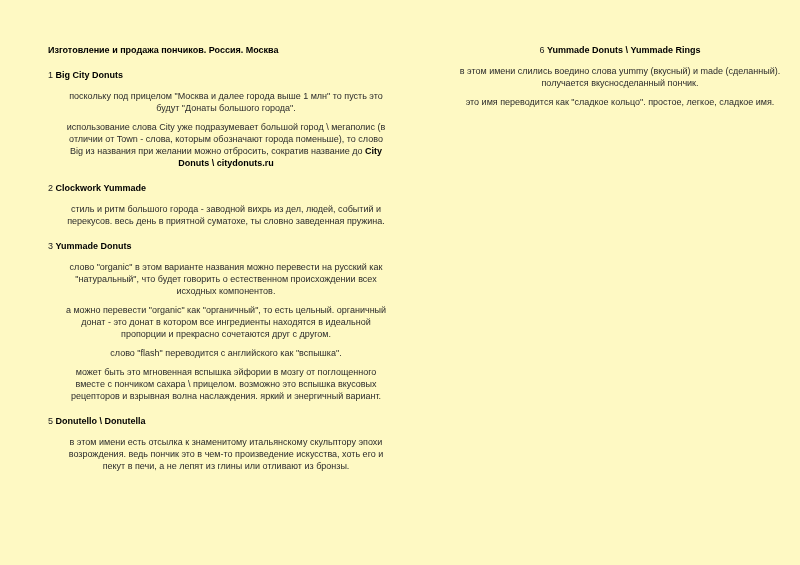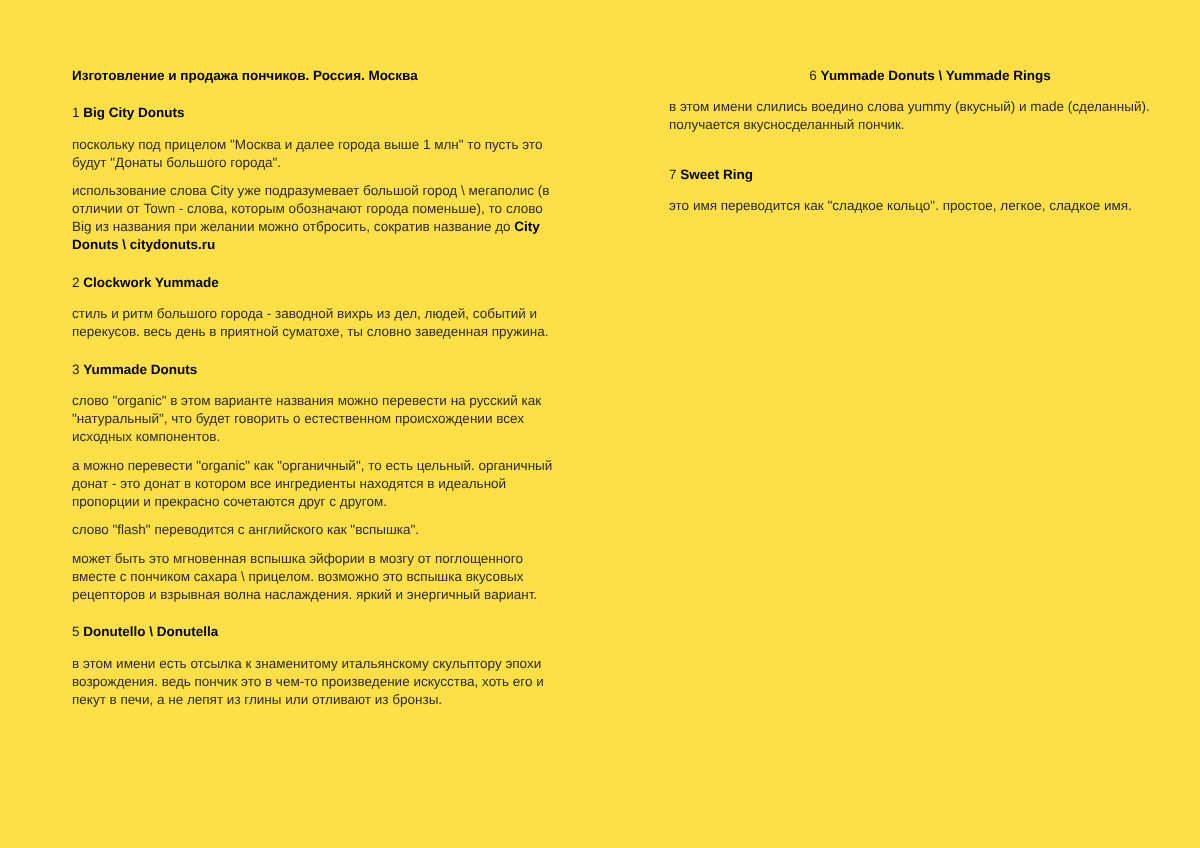--- a/index.html
+++ b/index.html
@@ -13,21 +13,21 @@
     position: relative;
     overflow: hidden;
     font-family: "Liberation Sans", "DejaVu Sans", sans-serif;
     font-size: 9px;
     line-height: 12px;
     color: #2b2b2b;
   }
   .page {
     position: absolute;
     inset: 0;
-    background: #fde047;
+    background: #fef9c3;
   }
   .column {
     position: absolute;
     top: 44px;
   }
   .column-left  { left: 48px;  width: 356px; }
   .column-right { left: 446px; width: 348px; }
 
   .doc-title {
     font-weight: bold;
@@ -43,20 +43,21 @@
   }
   .sec-num { font-weight: normal; color: #222222; }
   .sec-name { font-weight: bold; }
   .column > .section:first-child > .section-heading { margin-top: 0; text-align: center; }
   
   .column-right .section + .section > .section-heading { margin-top: 21px; }
 
   .para {
     margin: 0 0 7px 0;
     white-space: pre;
+    text-align: center;
   }
   .para .b { font-weight: bold; color: #000000; }
 </style>
 </head>
 <body>
 
 <div class="page">
 
   <div class="column column-left">
     <div class="doc-title">Изготовление и продажа пончиков. Россия. Москва</div>
@@ -99,18 +100,17 @@
     </div>
 
   <div class="column column-right">
 
   <div class="section">
         <div class="section-heading"><span class="sec-num">6</span> <span class="sec-name">Yummade Donuts \ Yummade Rings</span></div>
         <div class="para"><span>в этом имени слились воедино слова yummy (вкусный) и made (сделанный).
 получается вкусносделанный пончик.</span></div>
       </div>
       <div class="section">
-        <div class="section-heading"><span class="sec-num">7</span> <span class="sec-name">Sweet Ring</span></div>
         <div class="para"><span>это имя переводится как "сладкое кольцо". простое, легкое, сладкое имя.</span></div>
       </div>
     </div>
 
 </div>
 
 </body></html>

